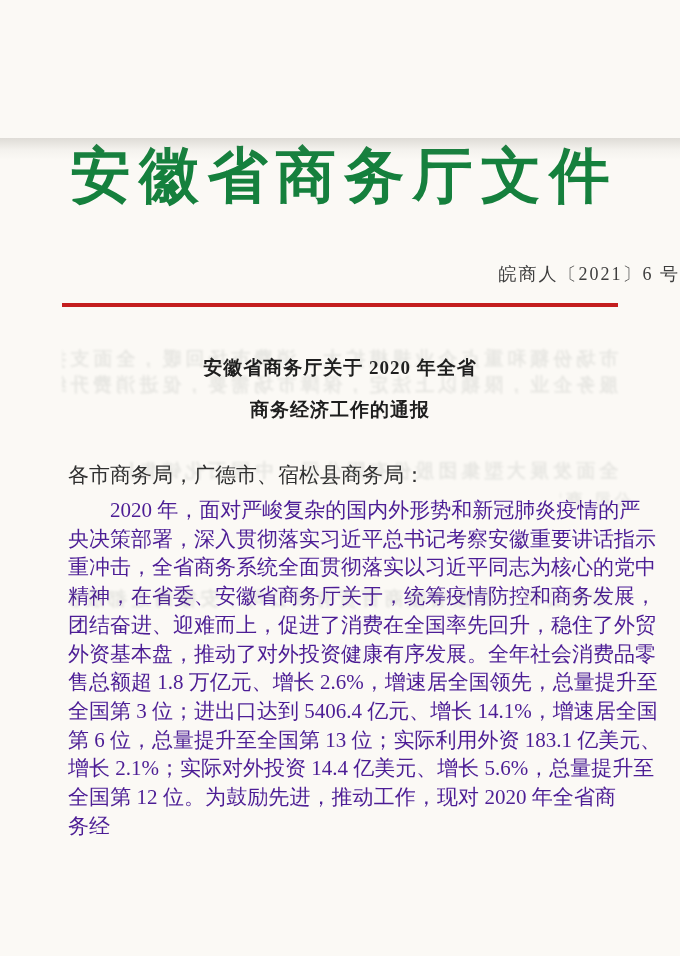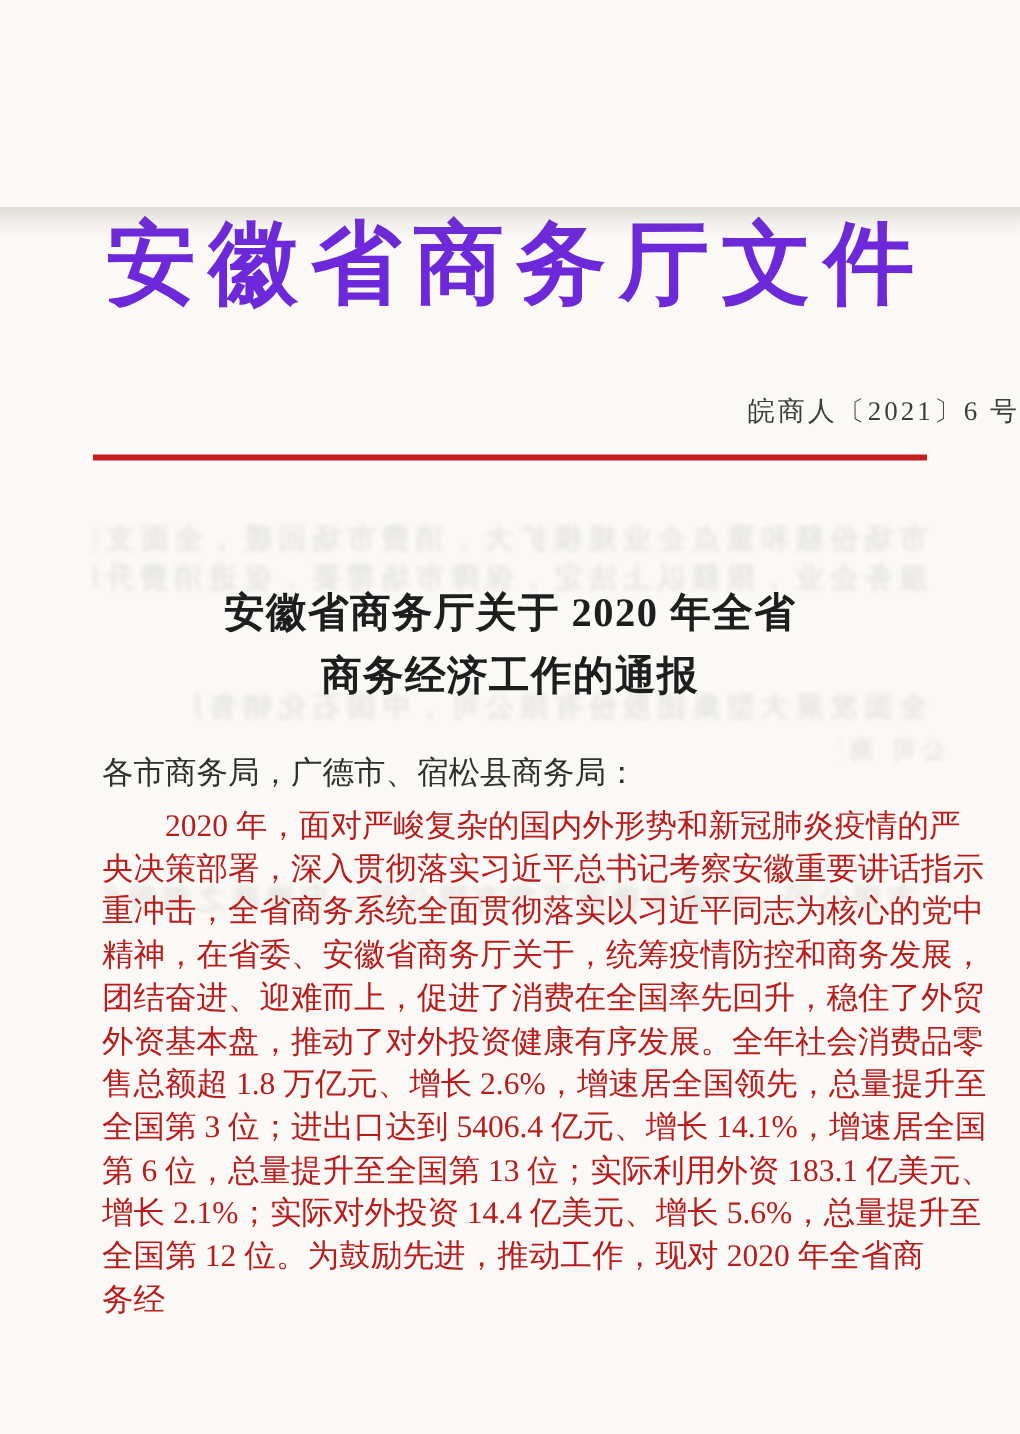--- a/index.html
+++ b/index.html
@@ -45,55 +45,55 @@
   .bleed-5 { top: 352px; left: 560px; width: 70px; font-size: 16px; }
 
   .org-title {
     margin-top: 138px;
     font-size: 60px;
     line-height: 76px;
     font-weight: bold;
     text-align: center;
     letter-spacing: 0.14em;
     padding-left: 0.14em;
-    color: #6d28d9;
+    color: #15803d;
   }
   .doc-number {
     margin-top: 48px;
     text-align: right;
     font-size: 18px;
     line-height: 24px;
     letter-spacing: 2px;
     color: #3d3d3d;
   }
   .divider {
     margin: 17px 62px 0 62px;
     height: 4px;
     background: #c41e1e;
   }
   .doc-title {
-    margin-top: 80px;
+    margin-top: 40px;
     text-align: center;
-    font-size: 27px;
+    font-size: 19px;
     line-height: 42px;
     font-weight: bold;
     letter-spacing: 1px;
     color: #1e1e1e;
   }
   .salutation {
     margin: 30px 64px 0 68px;
     font-size: 21px;
     line-height: 28px;
     color: #303030;
     font-family: Liberation Serif, serif;
   }
   .body-text {
     margin: 7px 64px 0 68px;
     font-size: 21px;
-    color: #b91c1c;
+    color: #4c1d95;
   }
   .body-line {
     line-height: 28.7px;
     text-align: justify;
     text-align-last: justify;
     white-space: nowrap;
   }
   .body-line:first-child { text-indent: 2em; }
   .body-line:last-child  { text-align-last: left; white-space: normal; }
 </style>

